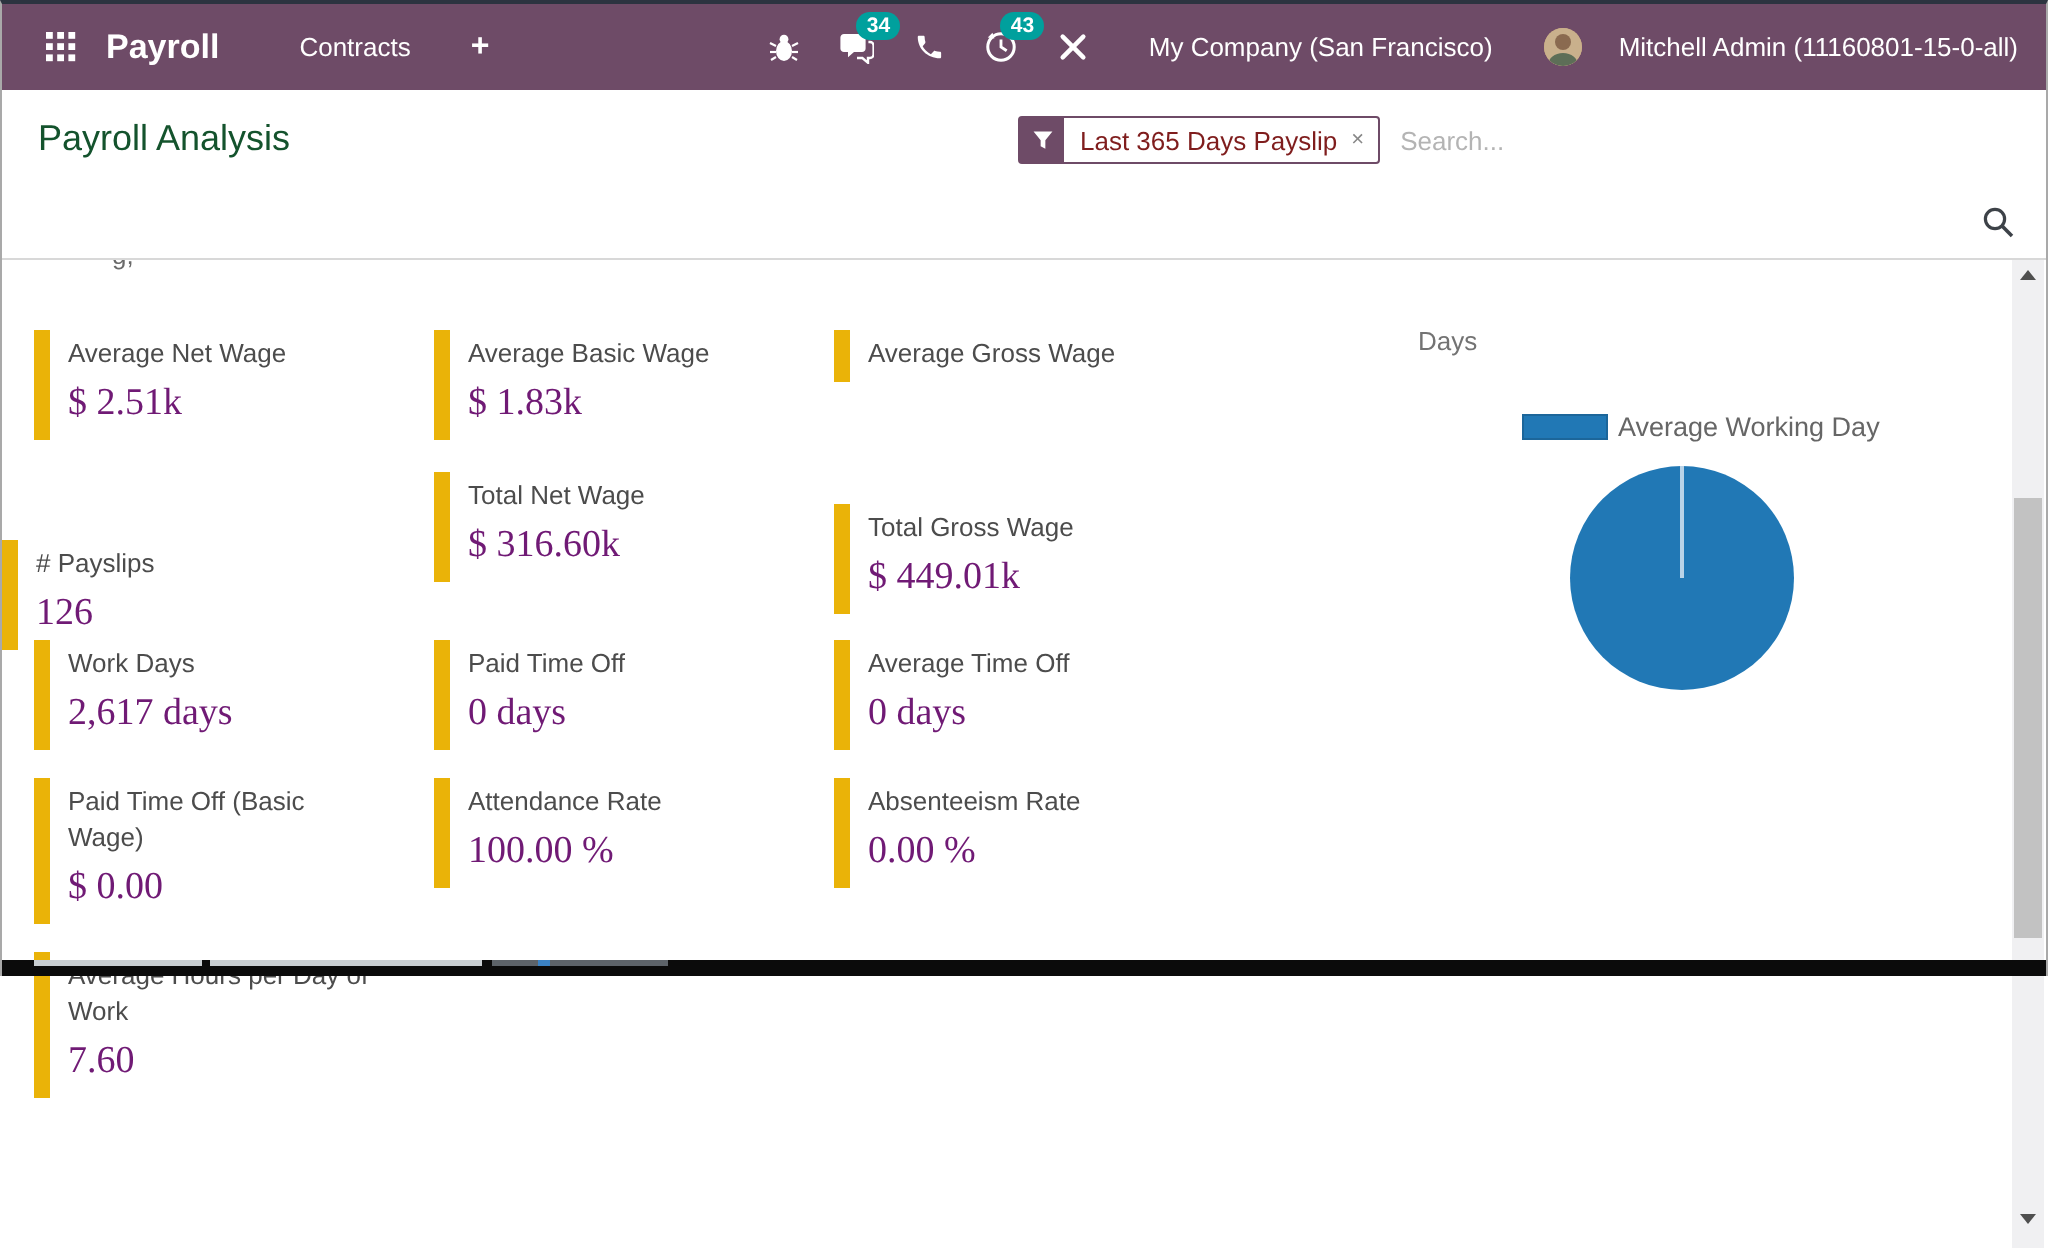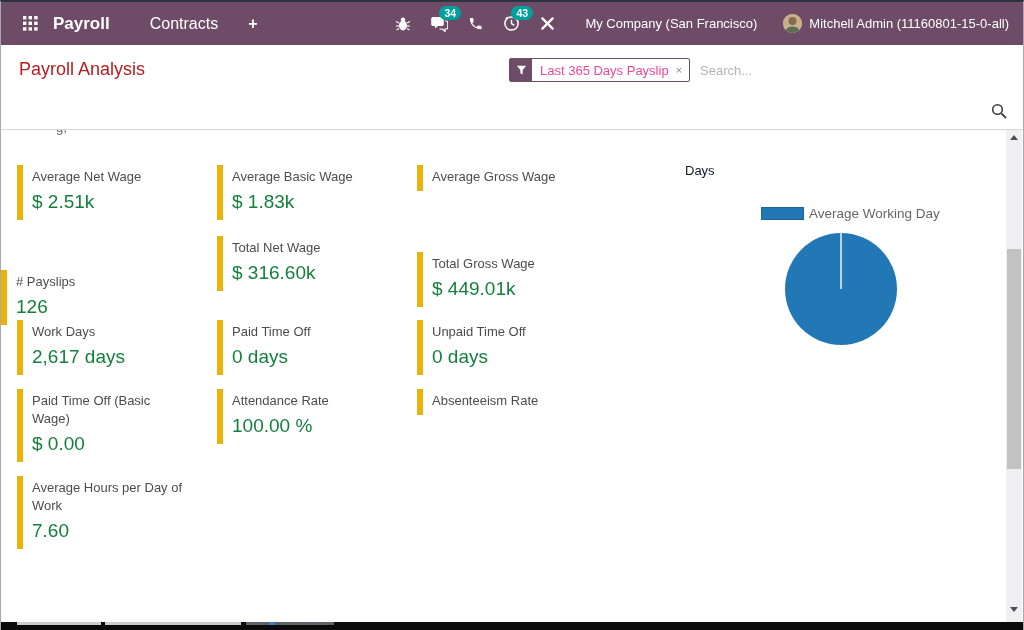--- a/index.html
+++ b/index.html
@@ -1,72 +1,72 @@
 <!DOCTYPE html>
 <html><head>
 <meta charset="utf-8">
 <style>
   * { margin:0; padding:0; box-sizing:border-box; }
   html,body { width:1024px; height:630px; overflow:hidden;
     font-family:"Liberation Sans", sans-serif; background:#fff; }
-  .frame { position:relative; width:1024px; height:630px;
+  .frame { position:relative; width:1024px; height:488px;
     border-left:1px solid #a9a9a9; border-right:1px solid #a9a9a9; border-top:2px solid #2c3340; }
 
   
   .topbar { position:absolute; left:0; top:0; width:100%; height:43px;
     background:#6e4b67; display:flex; align-items:center; color:#fff; padding:0 14px; }
   .tb-left { display:flex; align-items:center; gap:0; }
   .apps-btn { width:30px; height:30px; display:flex; align-items:center; justify-content:center; cursor:pointer; }
   .brand { font-size:17px; font-weight:bold; margin-left:8px; margin-right:26px; cursor:pointer; }
-  .menu-item { font-size:16px; padding:0 14px; cursor:pointer; }
+  .menu-item { font-size:13px; padding:0 14px; cursor:pointer; }
   .plus { font-size:16px; font-weight:bold; padding:0 16px; cursor:pointer; }
   .tb-right { margin-left:auto; display:flex; align-items:center; gap:4px; }
   .tb-icon { position:relative; width:32px; height:32px; display:flex; align-items:center;
     justify-content:center; cursor:pointer; }
   .badge { position:absolute; top:-2px; left:16px; background:#00a09d; color:#fff;
     font-size:10.5px; line-height:14px; padding:0 5px; border-radius:9px; font-weight:bold; }
   .company { font-size:13px; margin:0 22px 0 18px; cursor:pointer; white-space:nowrap; }
-  .user-menu { display:flex; align-items:center; gap:7px; cursor:pointer; }
+  .user-menu { display:flex; align-items:center; gap:18px; cursor:pointer; }
   .avatar { width:19px; height:19px; border-radius:50%; overflow:hidden; background:#caa27a; }
   .user-name { font-size:13px; white-space:nowrap; }
 
   
   .header { position:absolute; left:0; top:43px; width:100%; height:85px; background:#fff;
     border-bottom:1px solid #d8d8d8; }
-  .page-title { position:absolute; left:18px; top:14px; font-size:18px; color:#b91c1c; }
+  .page-title { position:absolute; left:18px; top:14px; font-size:18px; color:#14532d; }
   .searchbar { position:absolute; left:508px; top:13px; display:flex; align-items:center; }
   .facet { display:inline-flex; align-items:stretch; border:1px solid #6e4b67; height:24px;
     border-radius:2px; cursor:pointer; }
   .facet-icon { width:22px; background:#6e4b67; display:flex; align-items:center; justify-content:center; }
-  .facet-label { font-size:13px; color:#ec4899; padding:0 6px 0 8px; display:flex; align-items:center; }
+  .facet-label { font-size:13px; color:#7f1d1d; padding:0 6px 0 8px; display:flex; align-items:center; }
   .facet-x { font-size:11px; color:#888; padding:0 7px 0 1px; display:flex; align-items:center; cursor:pointer; }
   .search-input { border:none; outline:none; font-size:13px; color:#444; margin-left:10px; width:230px;
     font-family:"Liberation Sans", sans-serif; }
   .search-input::placeholder { color:#b4b4b4; }
   .magnifier { position:absolute; right:16px; top:58px; cursor:pointer; color:#3d4248; }
   .filters-row { position:absolute; left:520px; top:99px; display:flex; align-items:center; gap:26px; }
   .fr-btn { display:flex; align-items:center; gap:6px; font-size:13px; color:#4a4a4a; cursor:pointer; }
   .star-glyph { font-size:12px; color:#4a4a4a; }
   .switcher { position:absolute; right:22px; top:92px; display:flex; align-items:center; }
   .sw-btn { width:35px; height:29px; display:flex; align-items:center; justify-content:center; cursor:pointer; }
   .sw-btn.active { background:#e9e9e9; border:1px solid #c9c9c9; border-radius:2px; color:#1e2125; }
   .sw-btn.inactive { color:#57687c; }
   .sw-btn + .sw-btn { margin-left:2px; }
 
   
   .content { position:absolute; left:0; top:128px; width:1007px; height:494px; background:#fff; overflow:hidden; }
   .clip-fragment { position:absolute; left:55px; top:0px; height:7px; overflow:hidden;
     font-size:13px; color:#6a6a6a; }
   .clip-fragment span { display:block; margin-top:-10px; }
-  .kpi { position:absolute; width:188px; border-left:6px solid #eab308; padding:3px 0 5px 9px; cursor:pointer; }
+  .kpi { position:absolute; width:188px; border-left:8px solid #eab308; padding:3px 0 5px 9px; cursor:pointer; }
   .kpi-label { font-size:13px; color:#4c4c4c; line-height:18px; max-width:158px; }
-  .kpi-value { font-size:19px; color:#15803d; margin-top:3px; line-height:26px; }
+  .kpi-value { font-size:19px; color:#701a75; margin-top:3px; line-height:26px;font-family:Liberation Serif, serif; }
 
   .days-section { position:absolute; left:656px; top:0; width:350px; height:420px; }
-  .days-title { position:absolute; left:28px; top:33px; font-size:13px; color:#0f172a; }
+  .days-title { position:absolute; left:52px; top:33px; font-size:13px; color:#737373; }
   .legend { position:absolute; left:104px; top:76px; display:flex; align-items:center; gap:5px; cursor:pointer; }
   .legend-swatch { width:43px; height:13px; background:#2178b5; border:1px solid rgba(0,0,0,0.15); }
   .legend-label { font-size:13.5px; color:#666; }
   .pie-wrap { position:absolute; left:127px; top:102px; width:114px; height:114px; cursor:pointer; }
 
   
   .scrollbar { position:absolute; right:1px; top:128px; width:16px; height:494px; background:#f0f0f2; }
   .sb-arrow { position:absolute; left:0; width:16px; height:14px; display:flex;
     align-items:center; justify-content:center; cursor:pointer; }
   .sb-arrow.up { top:0; } .sb-arrow.down { bottom:8px; }
@@ -263,34 +263,35 @@
 
     <div class="kpi" style="left:16px; top:190px;">
       <div class="kpi-label">Work Days</div>
       <div class="kpi-value">2,617 days</div>
     </div>
     <div class="kpi" style="left:216px; top:190px;">
       <div class="kpi-label">Paid Time Off</div>
       <div class="kpi-value">0 days</div>
     </div>
     <div class="kpi" style="left:416px; top:190px;">
-      <div class="kpi-label">Unpaid Time Off</div>
+      <div class="kpi-label">Average Time Off</div>
       <div class="kpi-value">0 days</div>
     </div>
 
     <div class="kpi" style="left:16px; top:259px;">
       <div class="kpi-label">Paid Time Off (Basic Wage)</div>
       <div class="kpi-value">$ 0.00</div>
     </div>
     <div class="kpi" style="left:216px; top:259px;">
       <div class="kpi-label">Attendance Rate</div>
       <div class="kpi-value">100.00 %</div>
     </div>
     <div class="kpi" style="left:416px; top:259px;">
       <div class="kpi-label">Absenteeism Rate</div>
+      <div class="kpi-value">0.00 %</div>
     </div>
 
     <div class="kpi" style="left:16px; top:346px;">
       <div class="kpi-label">Average Hours per Day of Work</div>
       <div class="kpi-value">7.60</div>
     </div>
 
     <div class="days-section">
       <div class="days-title">Days</div>
       <div class="legend">

